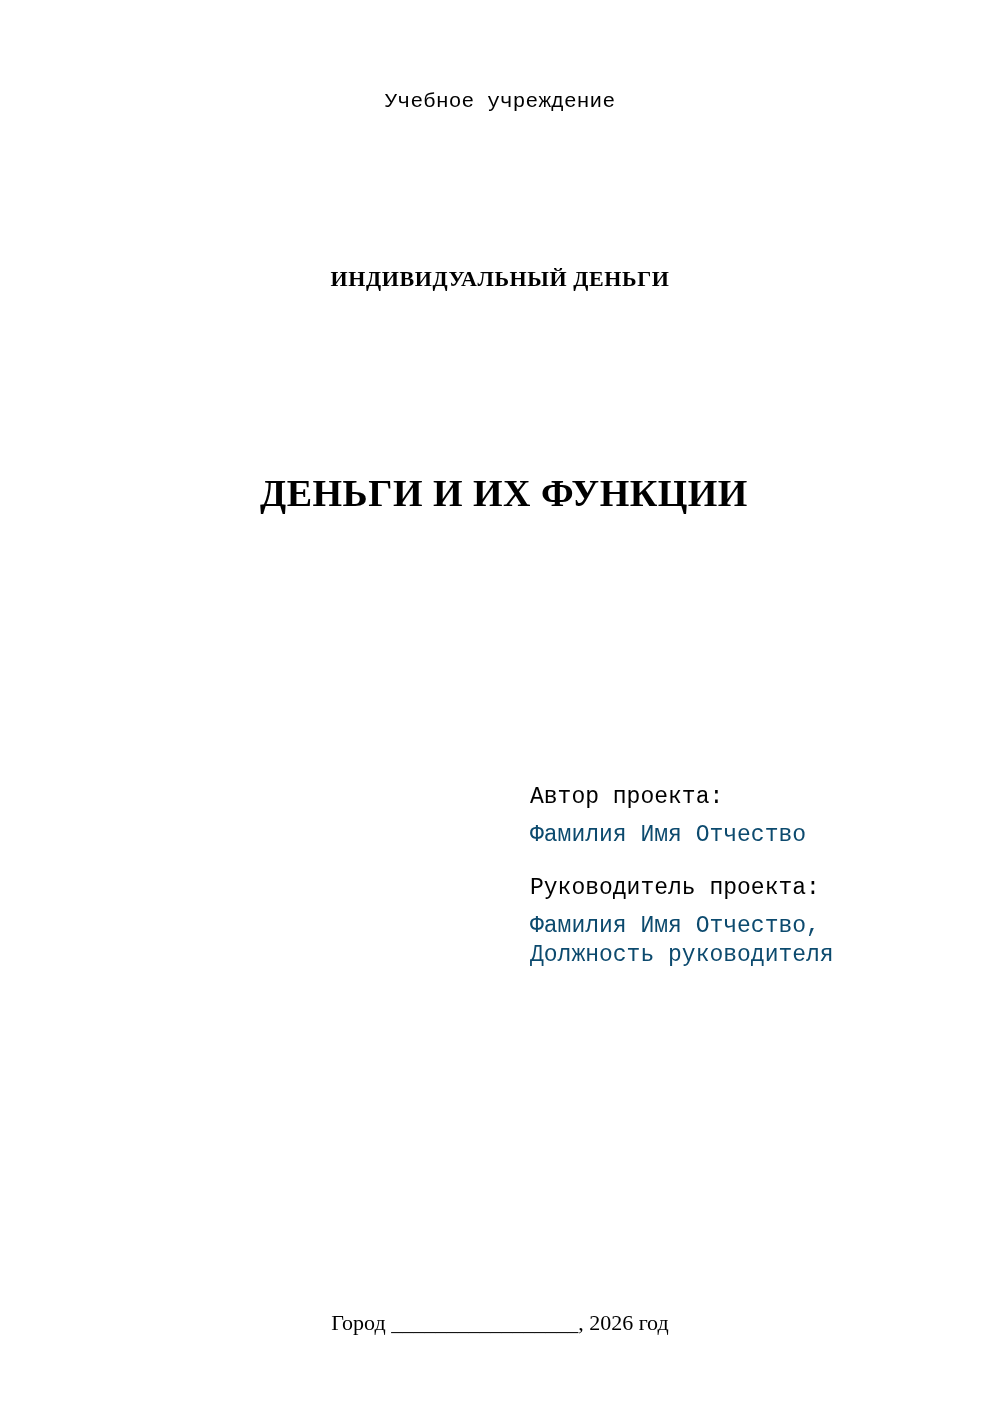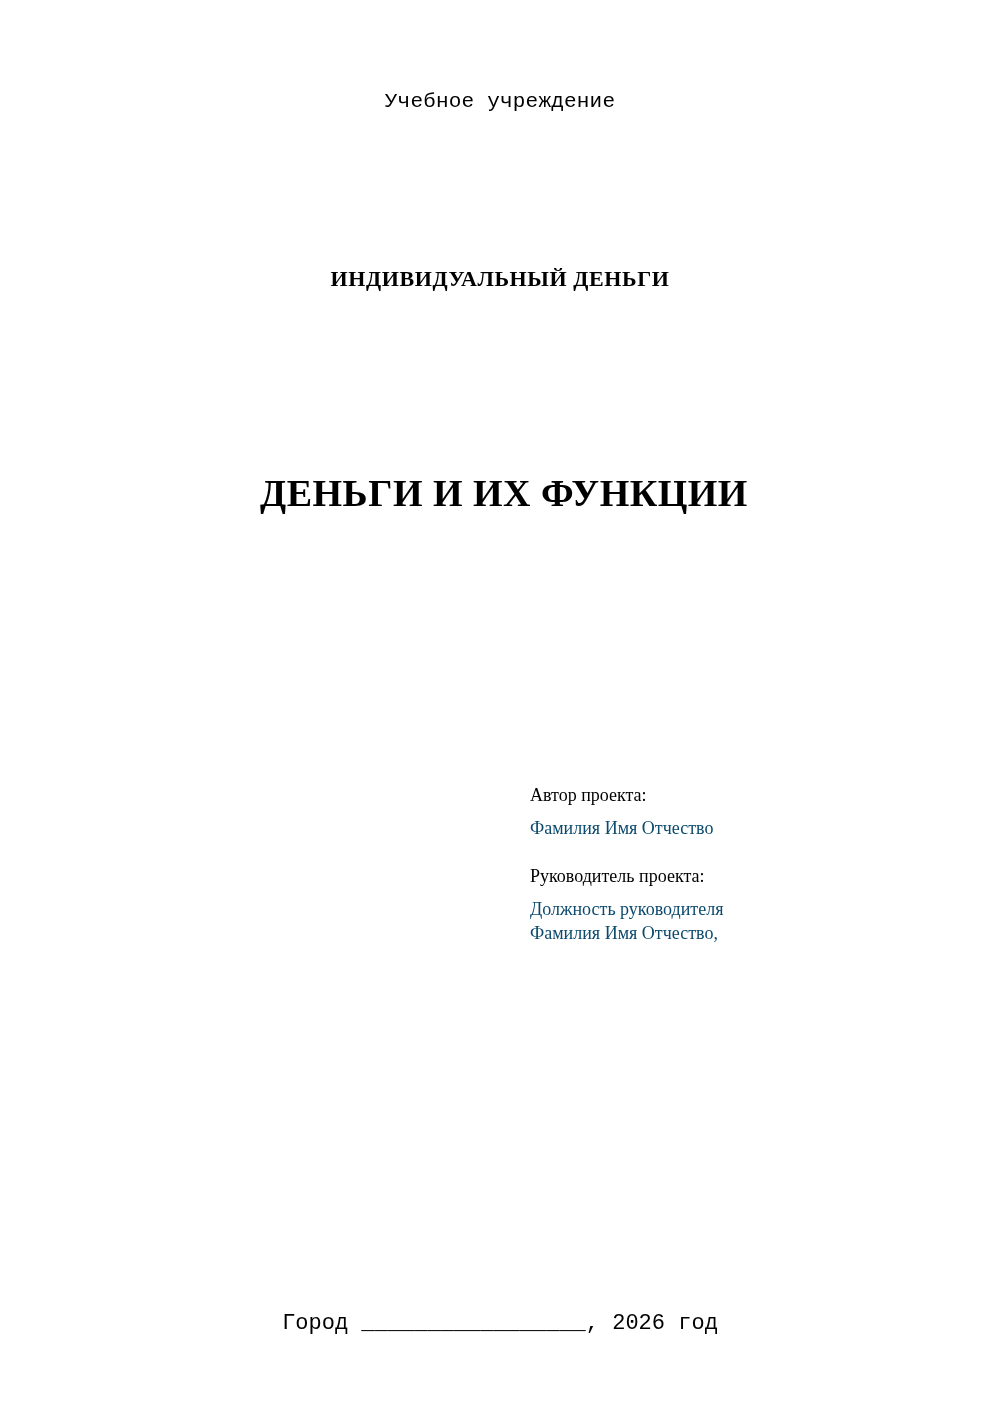--- a/index.html
+++ b/index.html
@@ -49,22 +49,23 @@
     text-align: center;
     font-weight: bold;
     font-size: 38px;
     letter-spacing: 0.5px;
   }
   .credits {
     position: absolute;
     top: 786px;
     left: 530px;
     width: 400px;
-    font-size: 18px;
+    font-size: 23px;
     line-height: 1.0;
+    font-family: Liberation Mono, monospace;
   }
   .credits .block {
     margin-bottom: 30px;
   }
   .credits .block:last-child {
     margin-bottom: 0;
   }
   .credits .label {
     display: block;
     margin-bottom: 15px;
@@ -77,21 +78,20 @@
   .credits .value:last-child {
     margin-bottom: 0;
   }
   .footer {
     position: absolute;
     bottom: 78px;
     left: 0;
     width: 100%;
     text-align: center;
     font-size: 22px;
-    font-family: Liberation Mono, monospace;
   }
 </style>
 </head>
 <body>
 
 <div class="page">
 
   <div class="institution">Учебное учреждение</div>
 
   <div class="doc-type">ИНДИВИДУАЛЬНЫЙ ДЕНЬГИ</div>
@@ -100,21 +100,21 @@
 
   <div class="credits">
 
     <div class="block">
       <span class="label">Автор проекта:</span>
       <span class="value">Фамилия Имя Отчество</span>
     </div>
 
     <div class="block">
       <span class="label">Руководитель проекта:</span>
+      <span class="value">Фамилия Имя Отчество,</span>
       <span class="value">Должность руководителя</span>
-      <span class="value">Фамилия Имя Отчество,</span>
     </div>
 
   </div>
 
   <div class="footer">Город _________________, 2026 год</div>
 
 </div>
 
 </body></html>

